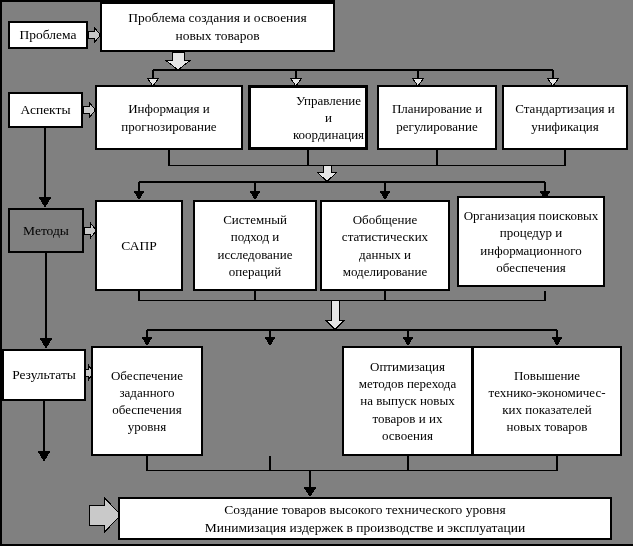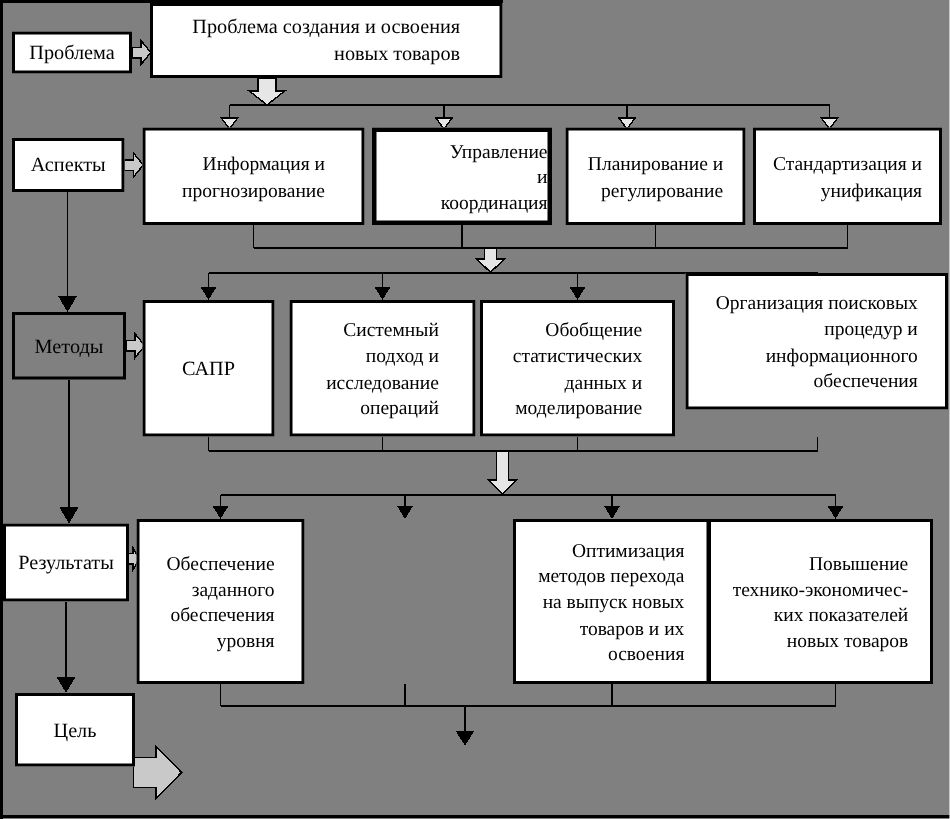--- a/index.html
+++ b/index.html
@@ -11,21 +11,21 @@
     position:relative; width:633px; height:546px;
     background:var(--bg); overflow:hidden;
     font-family:"Liberation Serif","DejaVu Serif",serif;
     color:var(--line);
   }
   .layer{position:absolute;left:0;top:0;z-index:0;pointer-events:none;}
   .node{
     position:absolute; z-index:1; box-sizing:border-box;
     background:var(--node); border:2px solid var(--line);
     display:flex; align-items:center; justify-content:center;
-    text-align:right; white-space:pre-line;
+    text-align:center; white-space:pre-line;
     font-size:13px; line-height:1.32;
   }
   .node.thick{border-width:3px;padding-left:41px;}
   .node.grayfill{background:var(--bg);}
   .node.stage{font-size:13.5px;}
   .node.big{font-size:13.5px;}
   .ln{stroke:var(--line);stroke-width:1.3;fill:none;}
   .frame{stroke:var(--line);stroke-width:2;fill:none;}
   .fh{fill:var(--line);stroke:none;}
   .hh{fill:var(--connector_arrow);stroke:var(--line);stroke-width:1;}
@@ -77,21 +77,20 @@
     <polygon class="blk" points="83,106.5 89,106.5 89,102 95.5,110 89,118 89,113.5 83,113.5"></polygon>
     <polygon class="blk" points="84,227 90,227 90,222.5 96.5,230.5 90,238.5 90,234 84,234"></polygon>
     <polygon class="blk" points="84.5,369 88.5,369 88.5,365 93,372.5 88.5,380 88.5,376 84.5,376"></polygon>
     <polygon class="blk" points="89,505 104,505 104,497.5 121,515 104,532.5 104,525 89,525"></polygon>
   </svg>
 
   <div class="node stage" style="left:8px;top:21px;width:80px;height:28px">Проблема</div>
   <div class="node stage" style="left:8px;top:92px;width:75px;height:36px">Аспекты</div>
   <div class="node stage grayfill" style="left:8px;top:208px;width:76px;height:45px">Методы</div>
   <div class="node stage" style="left:2px;top:349px;width:84px;height:52px">Результаты</div>
-  <div class="node stage" style="left:10px;top:462px;width:80px;height:49px">Цель</div>
 
   <div class="node big" style="left:100px;top:2px;width:235px;height:50px">Проблема создания и освоения
 новых товаров</div>
 
   <div class="node" style="left:95px;top:85px;width:148px;height:65px">Информация и
 прогнозирование</div>
   <div class="node thick" style="left:248px;top:85px;width:120px;height:65px">Управление и
 координация</div>
   <div class="node" style="left:377px;top:85px;width:120px;height:65px">Планирование и
 регулирование</div>
@@ -100,33 +99,35 @@
 
   <div class="node big" style="left:95px;top:200px;width:88px;height:91px">САПР</div>
   <div class="node" style="left:193px;top:200px;width:124px;height:91px">Системный
 подход и
 исследование
 операций</div>
   <div class="node" style="left:320px;top:200px;width:130px;height:91px">Обобщение
 статистических
 данных и
 моделирование</div>
-  <div class="node" style="left:457px;top:182px;width:175px;height:91px">Организация поисковых
+  <div class="node" style="left:457px;top:196px;width:148px;height:91px">Организация поисковых
 процедур и
 информационного
 обеспечения</div>
 
   <div class="node" style="left:91px;top:346px;width:112px;height:110px">Обеспечение
 заданного
 обеспечения
 уровня</div>
   <div class="node" style="left:342px;top:346px;width:131px;height:110px">Оптимизация
 методов перехода
 на выпуск новых
 товаров и их
 освоения</div>
   <div class="node" style="left:472px;top:346px;width:150px;height:110px">Повышение
 технико-экономичес-
 ких показателей
 новых товаров</div>
 
+  <div class="node big" style="left:118px;top:497px;width:494px;height:43px">Создание товаров высокого технического уровня
+Минимизация издержек в производстве и эксплуатации</div>
 
 </div>
 
 </body></html>

